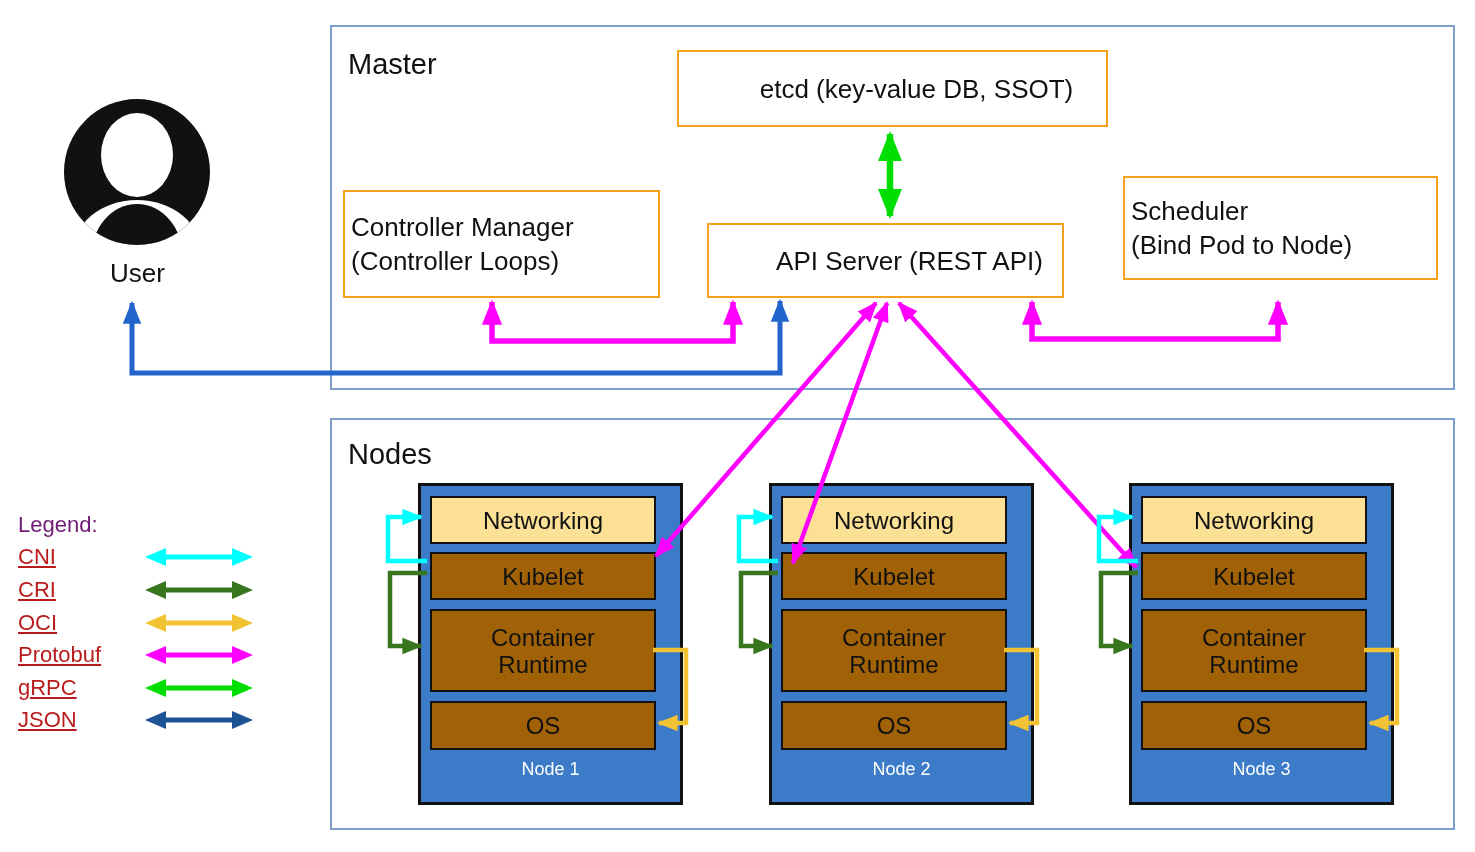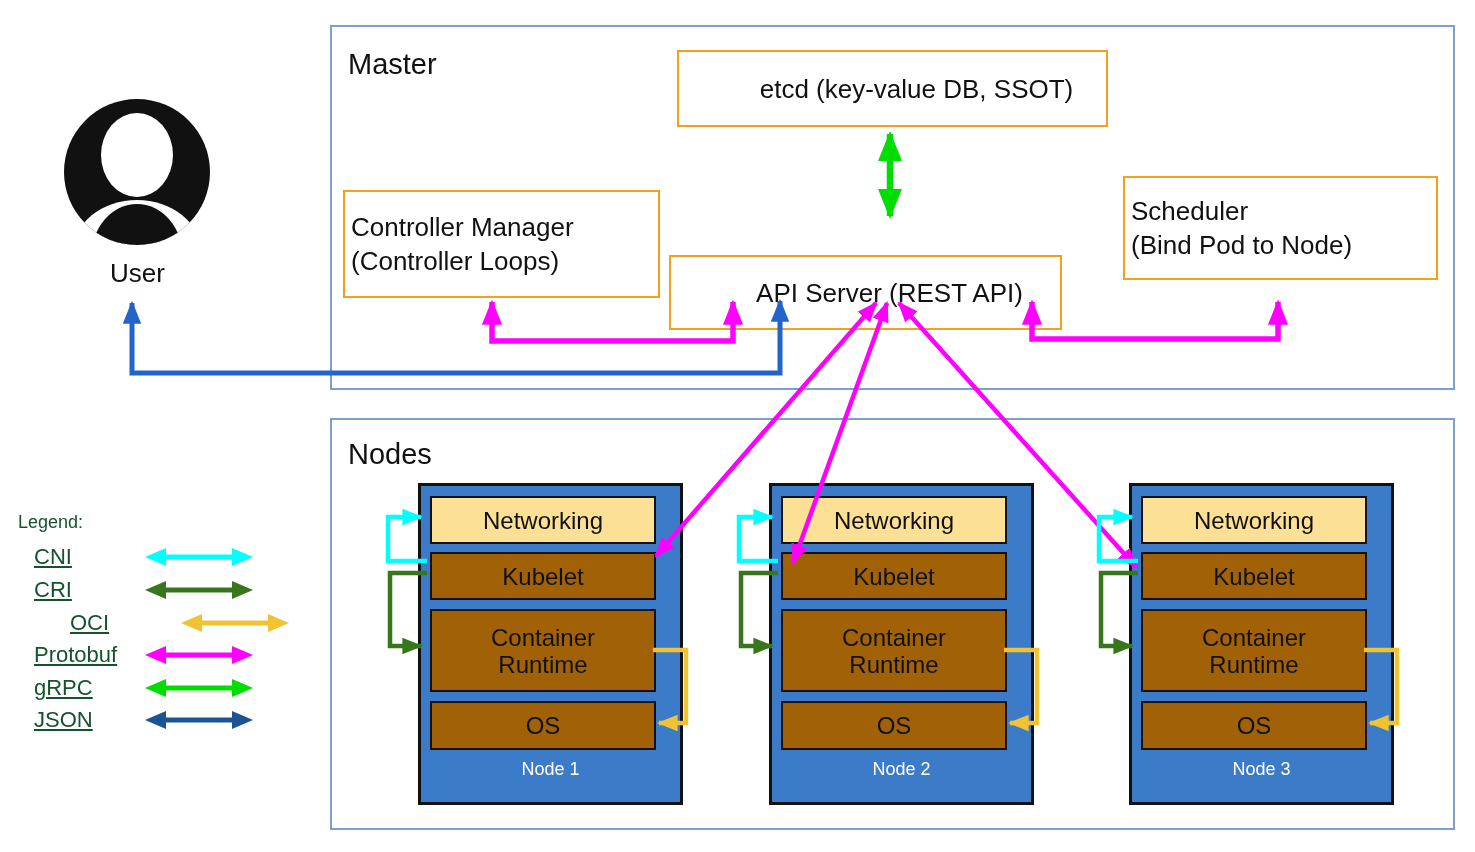--- a/index.html
+++ b/index.html
@@ -13,23 +13,23 @@
   .obox.left{padding-left:6px;}
   .node{position:absolute;top:483px;width:265px;height:322px;background:#3c7bc8;
         border:3px solid #111;box-sizing:border-box;}
   .layer{position:absolute;left:9px;width:226px;background:#a16207;border:2px solid #111;
          box-sizing:border-box;display:flex;align-items:center;justify-content:center;
          font-size:24px;text-align:center;line-height:27px;}
   .layer.net{background:#fbe095;}
   .layer.cr span{display:inline-block;max-width:150px;}
   .node-name{position:absolute;left:0;right:0;bottom:22px;text-align:center;color:#fff;font-size:18px;}
   .user-label{position:absolute;font-size:26px;text-align:center;}
-  .legend-title{position:absolute;font-size:18px;color:#14532d;}
+  .legend-title{position:absolute;font-size:22px;color:#701a75;}
   .legend-row{position:absolute;height:32px;}
-  .legend-link{position:absolute;left:16px;top:0;font-size:22px;color:#14532d;
+  .legend-link{position:absolute;left:0;top:0;font-size:22px;color:#b91c1c;
                text-decoration:underline;cursor:pointer;}
   .legend-arrow{position:absolute;left:127px;top:2px;}
   .overlay{position:absolute;left:0;top:0;z-index:5;pointer-events:none;}
 </style>
 </head>
 <body>
 
 <div class="canvas">
 
   <div class="frame" style="left:330px;top:25px;width:1125px;height:365px;"></div>
@@ -40,21 +40,21 @@
 
   <div class="obox center" style="left:677px;top:50px;width:431px;height:77px;">
     <span>etcd (key-value DB, SSOT)</span>
   </div>
 
   <div class="obox left" style="left:343px;top:190px;width:317px;height:108px;">
     <span>Controller Manager</span>
     <span>(Controller Loops)</span>
   </div>
 
-  <div class="obox center" style="left:669px;top:223px;width:393px;height:75px;margin-top:32px;">
+  <div class="obox center" style="left:707px;top:223px;width:357px;height:75px;">
     <span>API Server (REST API)</span>
   </div>
 
   <div class="obox left" style="left:1123px;top:176px;width:315px;height:104px;">
     <span>Scheduler</span>
     <span>(Bind Pod to Node)</span>
   </div>
 
   <svg style="position:absolute;left:62px;top:97px;" width="150" height="150" viewBox="0 0 150 150">
     <defs>
@@ -130,21 +130,21 @@
     </svg>
   </div>
   <div class="legend-row" style="left:18px;top:577px;width:240px;">
     <span class="legend-link">CRI</span>
     <svg class="legend-arrow" width="108" height="22" viewBox="0 0 108 22">
       <line x1="17" y1="11" x2="91" y2="11" stroke-width="5" stroke="#38761d"></line>
       <polygon points="21,2 0,11 21,20" fill="#38761d"></polygon>
       <polygon points="87,2 108,11 87,20" fill="#38761d"></polygon>
     </svg>
   </div>
-  <div class="legend-row" style="left:18px;top:610px;width:240px;margin-left:36px;">
+  <div class="legend-row" style="left:18px;top:610px;width:240px;">
     <span class="legend-link">OCI</span>
     <svg class="legend-arrow" width="108" height="22" viewBox="0 0 108 22">
       <line x1="17" y1="11" x2="91" y2="11" stroke-width="5" stroke="#f1c232"></line>
       <polygon points="21,2 0,11 21,20" fill="#f1c232"></polygon>
       <polygon points="87,2 108,11 87,20" fill="#f1c232"></polygon>
     </svg>
   </div>
   <div class="legend-row" style="left:18px;top:642px;width:240px;">
     <span class="legend-link">Protobuf</span>
     <svg class="legend-arrow" width="108" height="22" viewBox="0 0 108 22">

